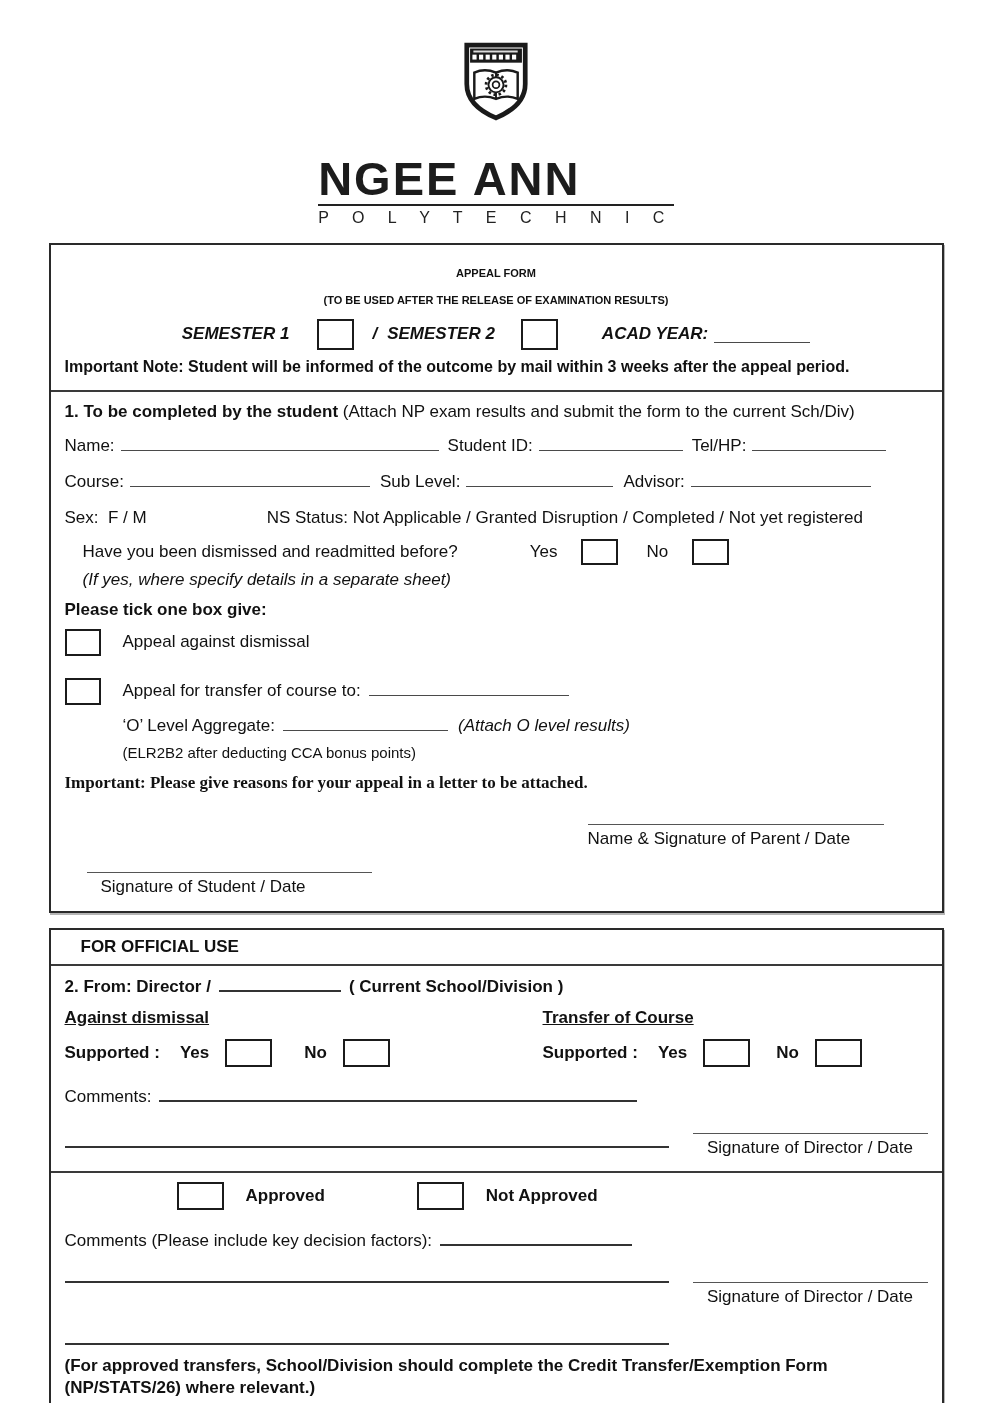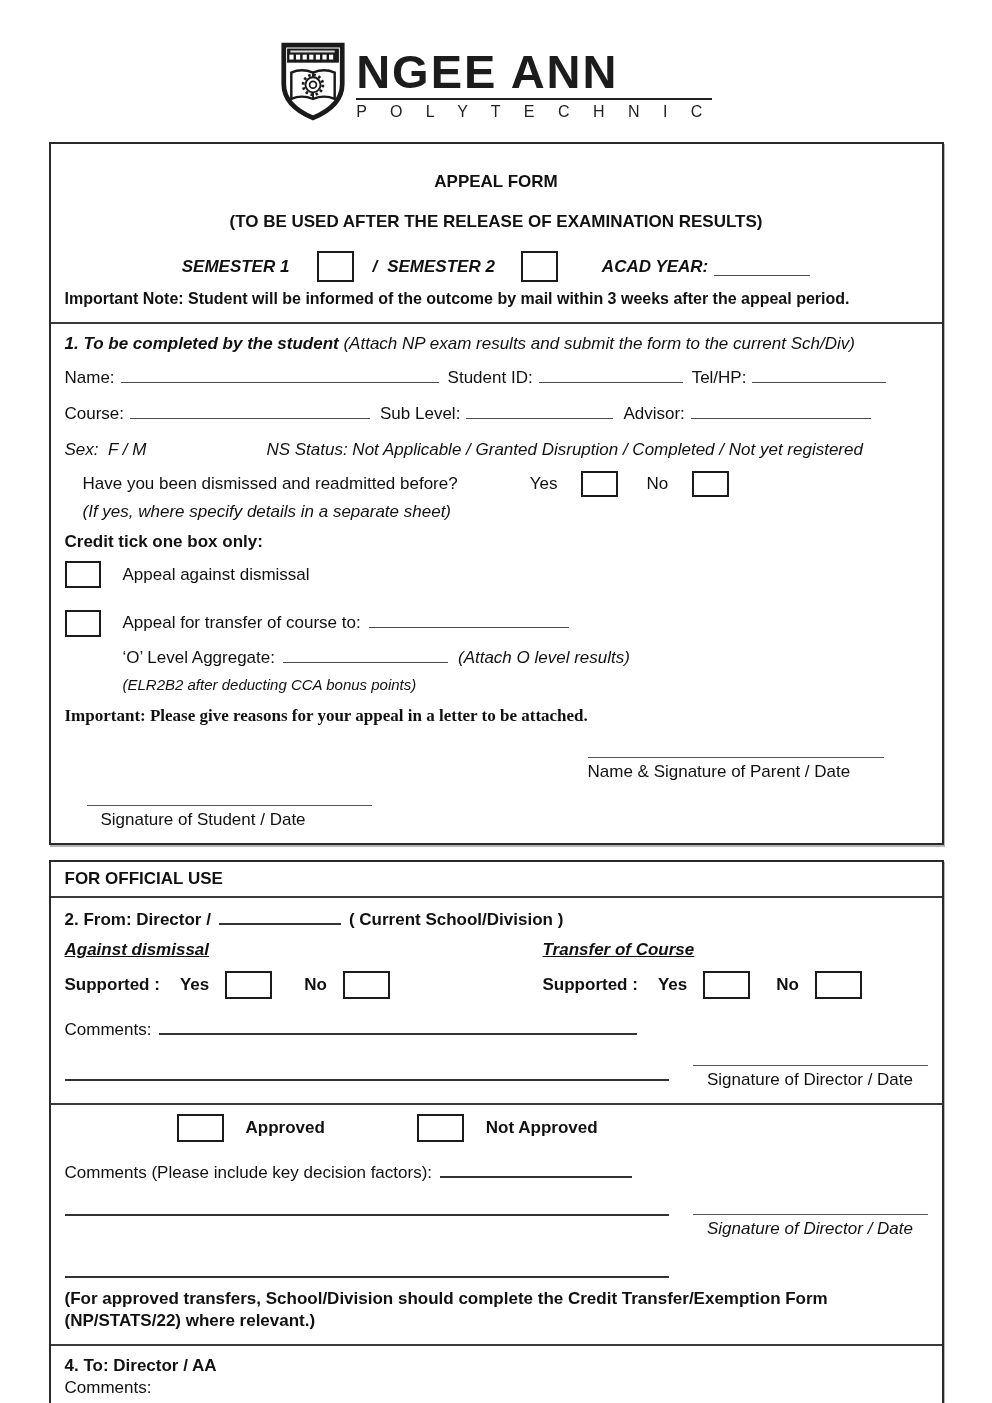--- a/index.html
+++ b/index.html
@@ -3,21 +3,21 @@
 <meta charset="utf-8">
 <style>
   * { margin:0; padding:0; box-sizing:border-box; }
   html,body { background:#ffffff; }
   body {
     width:992px; height:1403px; position:relative;
     font-family:"Liberation Sans","DejaVu Sans",sans-serif;
     color:#111; font-size:17px; line-height:1.3;
   }
   
-  .logo-row { margin:42px auto 14px; display:flex; align-items:center; justify-content:center; gap:10px; width:fit-content; }
+  .logo-row { margin:42px auto 14px; display:flex; align-items:center; justify-content:center; gap:26px; width:fit-content;flex-direction:column; }
   .logo-text { display:flex; flex-direction:column; }
   .logo-name { font-size:47px; font-weight:bold; letter-spacing:2px; color:#1c1c1c; line-height:1.05; }
   .logo-sub { border-top:2px solid #222; margin-top:1px; padding-top:2px; font-size:16px; letter-spacing:9.5px; color:#222; font-weight:500; }
   
   .formbox { width:895px; margin:0 auto; border:2px solid #2a2a2a; box-shadow:1px 2px 0 #b5b5b5; background:#fff; }
   .box2 { margin-top:15px; }
   .divider { border-top:2px solid #3a3a3a; }
   .pad { padding:9px 14px 12px; }
   .bold { font-weight:bold; }
   .italic { font-style:italic; }
@@ -29,34 +29,34 @@
   .blank.thick { border-bottom:2px solid #333; }
   
   .cb { display:inline-block; width:36px; height:27px; border:2px solid #1b1b1b; background:#fff; flex:none; }
   .cb.hdr { width:37px; height:31px; }
   .cb.small { width:37px; height:26px; }
   .cb.wide { width:47px; height:28px; }
   
   .sigline { border-top:1.7px solid #555; }
   .siglabel { padding-top:3px; }
   
-  .hline { font-size:17px; margin:18px 0; }
+  .hline { font-size:11px; margin:12px 0; }
   .sem-row { display:flex; align-items:center; justify-content:center; margin:6px 0 7px; font-weight:bold;font-style:italic; }
   .note { font-size:16px; font-weight:bold; margin-top:5px; }
   
   .mb4{margin-bottom:4px;} .mb6{margin-bottom:6px;} .mb8{margin-bottom:8px;}
-  .mb10{margin-bottom:10px;font-style:italic;} .mb12{margin-bottom:12px;} .mb14{margin-bottom:14px;}
+  .mb10{margin-bottom:10px;} .mb12{margin-bottom:12px;} .mb14{margin-bottom:14px;}
   .mb18{margin-bottom:18px;} .mb22{margin-bottom:22px;} .mb30{margin-bottom:30px;font-family:Liberation Serif, serif;}
   .ml18{margin-left:18px;} .ml58{margin-left:58px;}
   .small15 { font-size:15px; }
   .sig-pair { display:flex; justify-content:space-between; padding:0 22px 0 22px; }
   .sig-col-l { width:285px;margin-top:48px; }
   .sig-col-r { width:296px; margin-right:22px; }
   .underlined { text-decoration:underline; }
-  .official-title { padding:6px 14px; font-weight:bold; }
+  .official-title { padding:6px 30px; font-weight:bold; }
   .twocol { display:flex; }
   .col-l { width:478px; }
   .col-r { flex:1; }
   .sig-right-wrap { display:flex; }
 </style>
 </head>
 <body>
 
 <div class="logo-row">
   <span>
@@ -134,21 +134,21 @@
 
     <div class="row mb4 ml18">
       <span>Have you been dismissed and readmitted before?</span>
       <span style="margin-left:72px">Yes</span>
       <span class="cb small" style="margin-left:24px"></span>
       <span style="margin-left:28px">No</span>
       <span class="cb small" style="margin-left:24px"></span>
     </div>
     <div class="italic mb8 ml18">(If yes, where specify details in a separate sheet)</div>
 
-    <div class="bold mb8">Credit tick one box only:</div>
+    <div class="bold mb8">Please tick one box give:</div>
 
     <div class="row mb22">
       <span class="cb"></span>
       <span style="margin-left:22px">Appeal against dismissal</span>
     </div>
 
     <div class="base mb8">
       <span class="cb" style="align-self:center"></span>
       <span style="margin-left:22px">Appeal for transfer of course to:</span>
       <span class="blank" style="width:200px; margin-left:8px"></span>
@@ -237,21 +237,21 @@
     <div class="sig-right-wrap mb10">
       <span style="width:604px; display:flex; flex-direction:column">
         <span class="blank thick" style="width:604px"></span>
         <span class="blank thick" style="width:604px; margin-top:44px"></span>
       </span>
       <span style="flex:1; margin-left:24px; padding-top:16px">
         <span class="sigline" style="display:block"></span>
         <span class="siglabel" style="display:block; text-align:center">Signature of Director / Date</span>
       </span>
     </div>
-    <div class="bold" style="max-width:880px">(For approved transfers, School/Division should complete the Credit Transfer/Exemption Form (NP/STATS/22) where relevant.)</div>
+    <div class="bold" style="max-width:880px">(For approved transfers, School/Division should complete the Credit Transfer/Exemption Form (NP/STATS/26) where relevant.)</div>
   </div>
 
   <div class="divider"></div>
 
   <div class="pad">
     <div class="bold">4. To: Director / AA</div>
     <div class="mb22">Comments:</div>
     <div style="height:18px"></div>
 
   </div>

